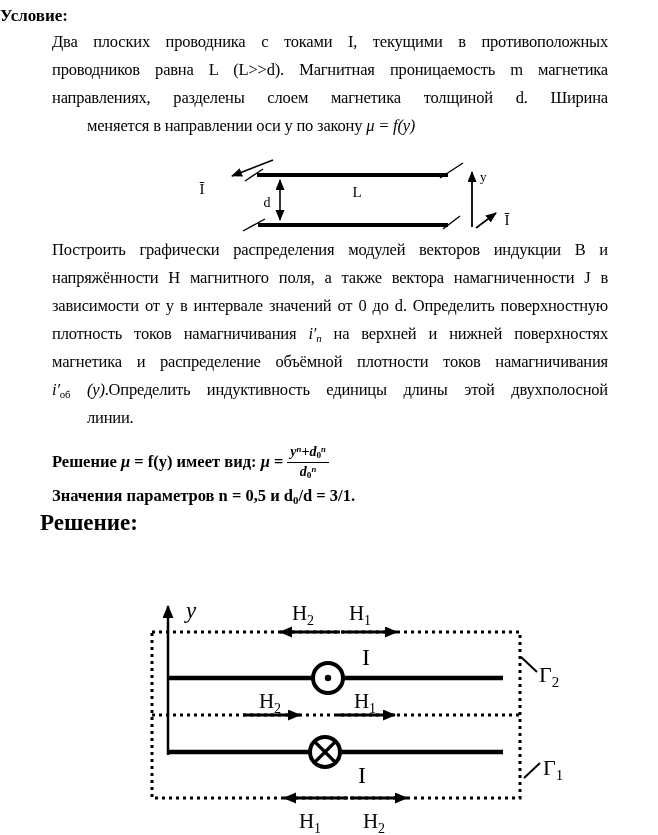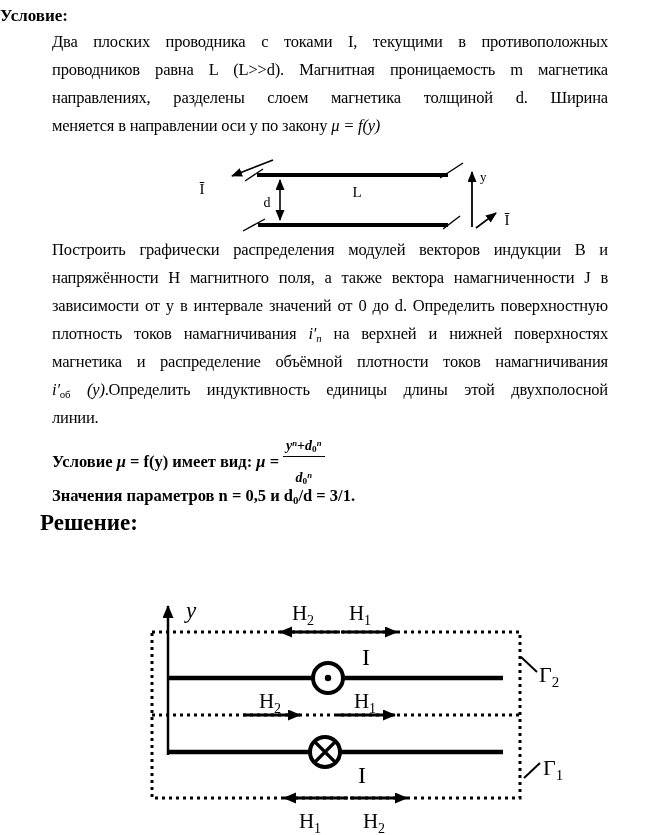--- a/index.html
+++ b/index.html
@@ -15,39 +15,39 @@
     position:absolute;top:510px;left:40px;width:610px;
     font-size:23px;font-weight:bold;
   }
   .para{position:absolute;left:52px;width:556px;font-size:16.5px;letter-spacing:-0.2px;}
   .p1{top:28px;}
   .p2{top:236px;}
   .jline{
     height:28px;line-height:28px;overflow:hidden;
     text-align:justify;text-align-last:justify;white-space:normal;
   }
-  .jline-last{text-align:left;text-align-last:left;}
+  .jline-last{text-align:left;text-align-last:left;margin-left:35px;}
   .sg-n{}
   .sg-i{font-style:italic;}
   .sg-b{font-weight:bold;}
   .sg-bi{font-weight:bold;font-style:italic;}
   .sg-sub{font-size:0.66em;vertical-align:-0.25em;}
   .sg-subi{font-size:0.66em;vertical-align:-0.25em;font-style:italic;}
   .sg-supi{font-size:0.62em;vertical-align:0.45em;font-style:italic;}
   .sg-bsub{font-weight:bold;font-size:0.66em;vertical-align:-0.25em;}
   .formula{
     position:absolute;left:52px;top:442px;height:40px;width:400px;
     display:flex;align-items:center;font-size:16.5px;
   }
   .frac{
     display:inline-flex;flex-direction:column;align-items:center;
     font-weight:bold;font-size:14px;margin-left:4px;line-height:1.15;
   }
   .frac-num{border-bottom:1.5px solid #000;padding:0 3px 1px 3px;}
-  .frac-den{padding-top:13px;}
+  .frac-den{padding-top:1px;}
   .params{position:absolute;left:52px;top:486px;font-size:16.5px;}
   .fig{position:absolute;}
   .fig1{left:150px;top:150px;}
   .fig2{left:140px;top:588px;}
   svg text{font-family:"Liberation Serif",serif;fill:#000;}
 </style>
 </head>
 <body>
 
 <div class="page">
@@ -94,21 +94,21 @@
       <div class="jline"><span class="sg-n">Построить графически распределения модулей векторов индукции B и</span></div>
       <div class="jline"><span class="sg-n">напряжённости H магнитного поля, а также вектора намагниченности J в</span></div>
       <div class="jline"><span class="sg-n">зависимости от y в интервале значений от 0 до d. Определить поверхностную</span></div>
       <div class="jline"><span class="sg-n">плотность токов намагничивания </span><span class="sg-i">i′</span><span class="sg-subi">n</span><span class="sg-n"> на верхней и нижней поверхностях</span></div>
       <div class="jline"><span class="sg-n">магнетика и распределение объёмной плотности токов намагничивания</span></div>
       <div class="jline"><span class="sg-i">i′</span><span class="sg-sub">об</span><span class="sg-i"> (y)</span><span class="sg-n">.Определить индуктивность единицы длины этой двухполосной</span></div>
       <div class="jline jline-last"><span class="sg-n">линии.</span></div>
     </div>
 
   <div class="formula">
-    <span><span class="sg-b">Условие </span><span class="sg-bi">μ</span><span class="sg-b"> = f(y) имеет вид: </span><span class="sg-bi">μ</span><span class="sg-b"> = </span></span>
+    <span><span class="sg-b">Решение </span><span class="sg-bi">μ</span><span class="sg-b"> = f(y) имеет вид: </span><span class="sg-bi">μ</span><span class="sg-b"> = </span></span>
     <span class="frac">
       <span class="frac-num"><span class="sg-i">y</span><span class="sg-supi">n</span><span class="sg-n">+</span><span class="sg-i">d</span><span class="sg-sub">0</span><span class="sg-supi">n</span></span>
       <span class="frac-den"><span class="sg-i">d</span><span class="sg-sub">0</span><span class="sg-supi">n</span></span>
     </span>
   </div>
 
   <div class="params"><span class="sg-b">Значения параметров n = 0,5 и d</span><span class="sg-bsub">0</span><span class="sg-b">/d = 3/1.</span></div>
 
   <div class="h2">Решение:</div>
 

